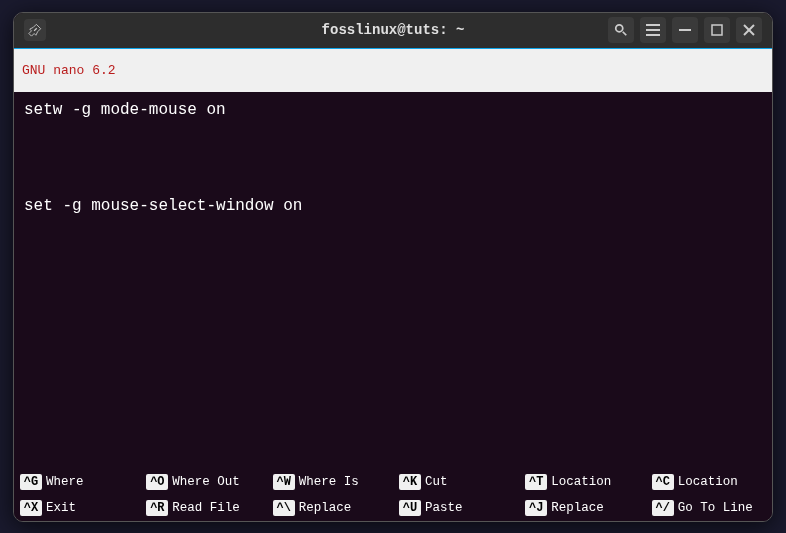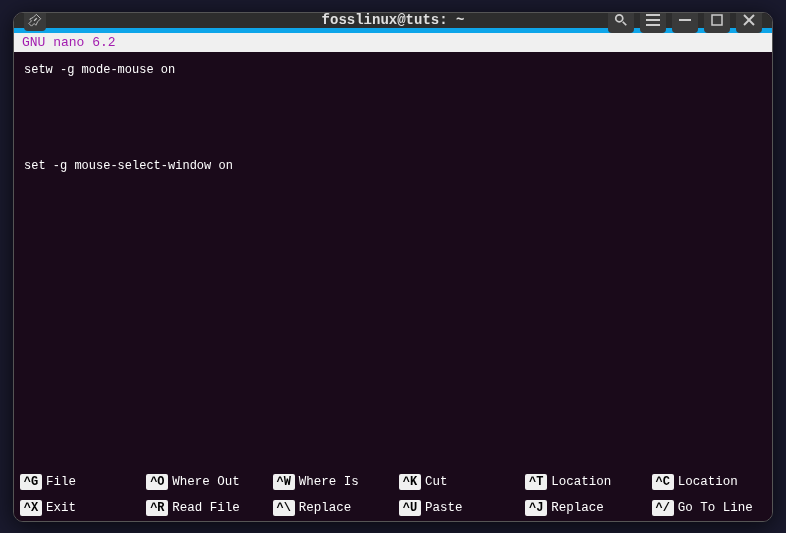--- a/index.html
+++ b/index.html
@@ -21,27 +21,27 @@
       border-radius: 10px;
       border: 1.5px solid #555;
       display: flex;
       flex-direction: column;
       overflow: hidden;
       box-shadow: 0 4px 24px rgba(0,0,0,0.7);
     }
 
     .titlebar {
       background: #2d2d2d;
-      height: 20px;
+      height: 36px;
       display: flex;
       align-items: center;
       justify-content: space-between;
       padding: 0 10px;
       flex-shrink: 0;
-      border-bottom: 5px solid #0ea5e9;
+      border-bottom: 1px solid #0ea5e9;
     }
 
     .titlebar-left {
       display: flex;
       align-items: center;
     }
 
     .titlebar-pin {
       width: 22px;
       height: 22px;
@@ -81,34 +81,34 @@
       color: #ccc;
       font-size: 14px;
       cursor: pointer;
       display: flex;
       align-items: center;
       justify-content: center;
     }
 
     .nano-header {
       background: #f0f0f0;
-      color: #a21caf;
+      color: #b91c1c;
       font-size: 13px;
       font-family: 'Courier New', Courier, monospace;
-      padding: 2px 8px;
+      padding: 14px 8px;
       display: flex;
       justify-content: space-between;
       flex-shrink: 0;
     }
 
     .editor-area {
       flex: 1;
       background: #1a0a1a;
       color: #ffffff;
-      font-size: 12px;
+      font-size: 16px;
       font-family: 'Courier New', Courier, monospace;
       padding: 6px 10px;
       overflow: hidden;
       position: relative;
     }
 
     .editor-line {
       height: 24px;
       line-height: 24px;
       white-space: pre;
@@ -222,21 +222,21 @@
     <div class="editor-line">&nbsp;</div>
     <div class="editor-line">&nbsp;</div>
     <div class="editor-line">set -g mouse-select-window on</div>
   </div>
 
   <div class="nano-footer">
 
     <div class="footer-row">
       <div class="footer-cmd">
         <span class="footer-shortcut">^G</span>
-        <span class="footer-label">File</span>
+        <span class="footer-label">Where</span>
       </div>
       <div class="footer-cmd">
         <span class="footer-shortcut">^O</span>
         <span class="footer-label">Where Out</span>
       </div>
       <div class="footer-cmd">
         <span class="footer-shortcut">^W</span>
         <span class="footer-label">Where Is</span>
       </div>
       <div class="footer-cmd">

